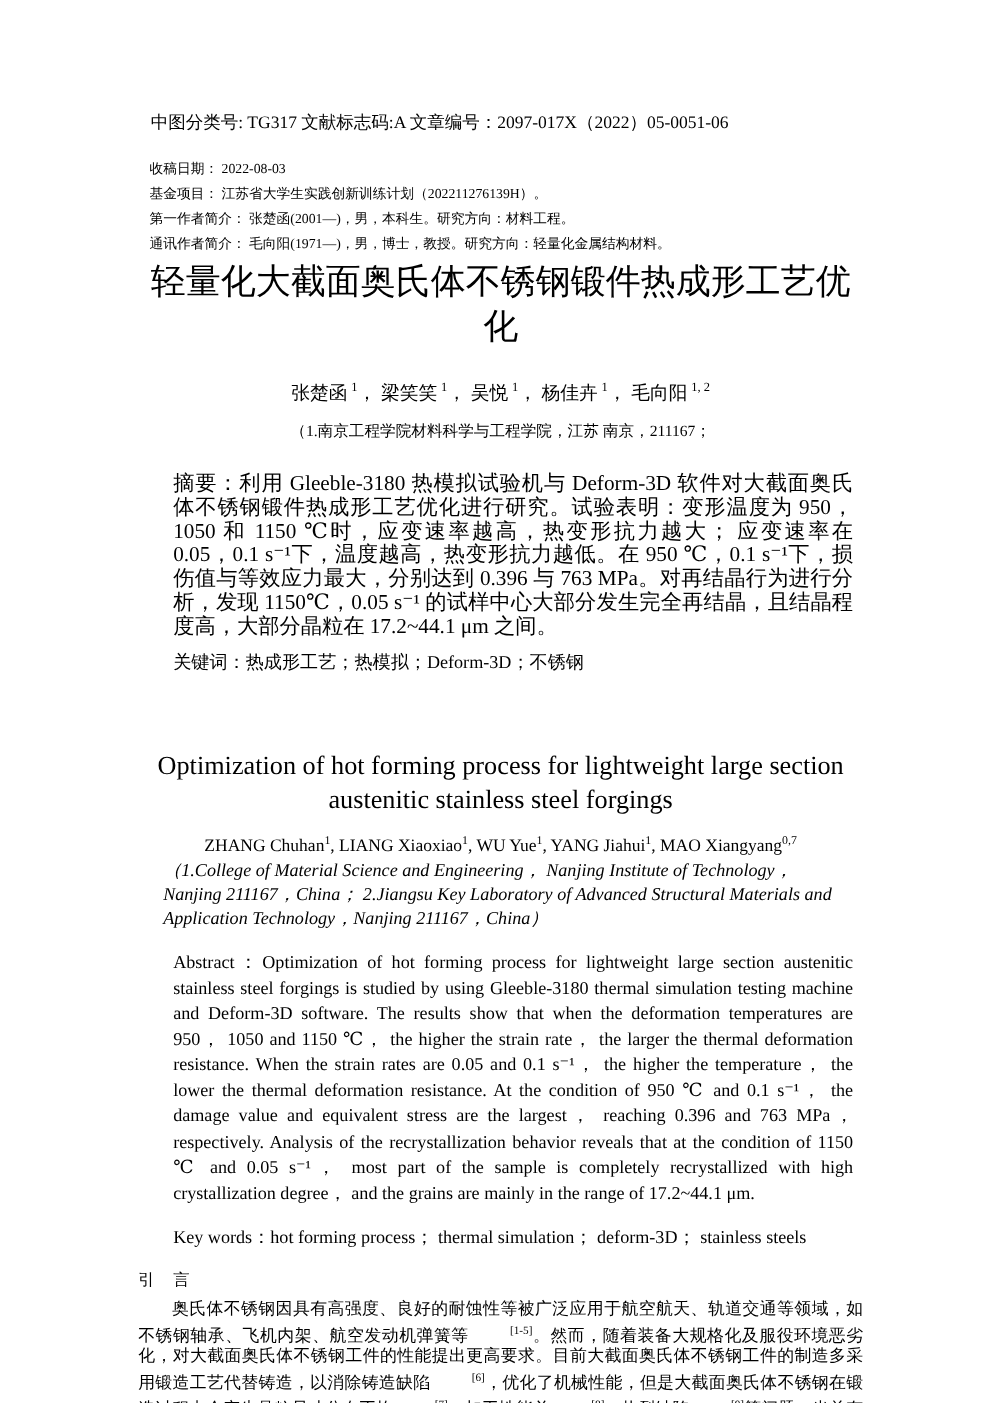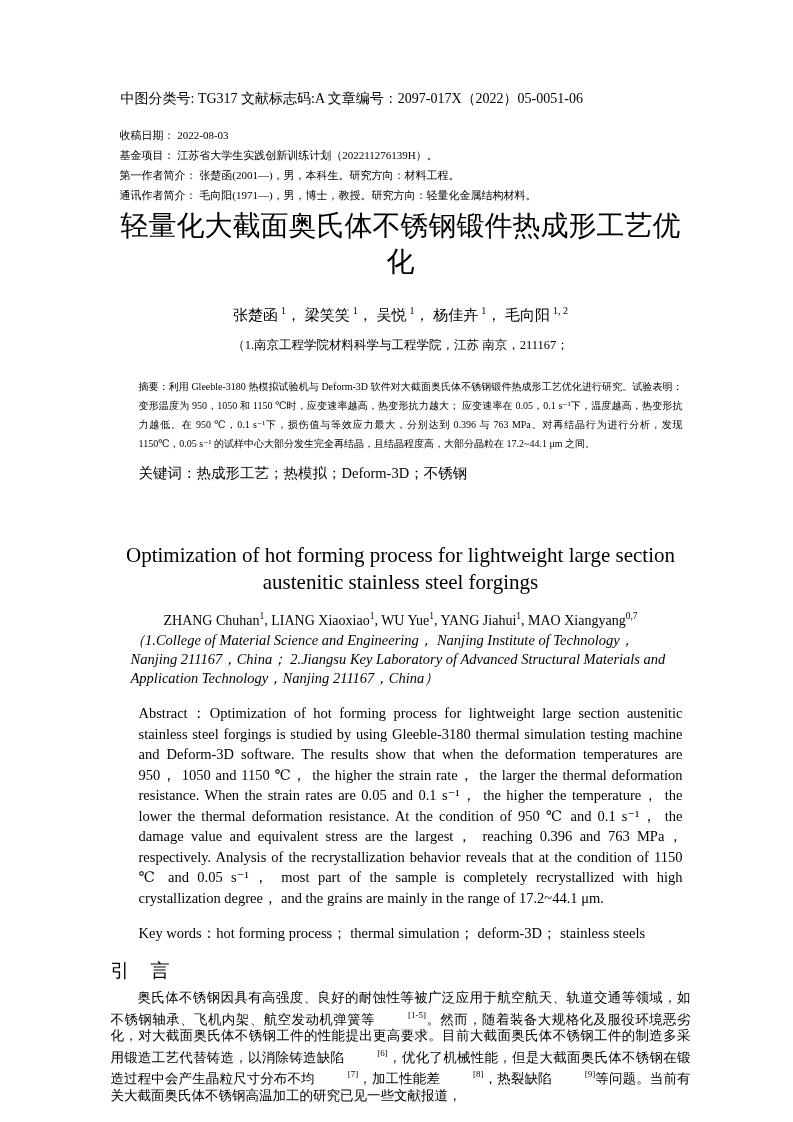--- a/index.html
+++ b/index.html
@@ -19,40 +19,40 @@
   }
   .meta-notes { font-size: 11px; line-height: 20px; margin-left: 9px; }
   .cn-title {
     font-size: 28px; font-weight: normal; text-align: center;
     line-height: 36px; margin-top: 3px;
   }
   .cn-authors { text-align: center; font-size: 15px; line-height: 20px; margin-top: 21px; }
   .cn-authors sup { font-size: 10px; margin-left: 3px; }
   .cn-affil { text-align: center; font-size: 12.5px; line-height: 16.5px; margin-top: 12px; }
   .cn-abstract {
-    font-size: 10px; line-height: 19px; text-align: justify;
+    font-size: 17px; line-height: 19px; text-align: justify;
     margin: 23px 8px 0 28px;
   }
   .cn-keywords { font-size: 14.5px; line-height: 19px; margin: 11px 8px 0 28px; }
   .en-title {
     font-size: 21px; font-weight: normal; text-align: center;
     line-height: 27px; margin-top: 59px;
   }
   .en-authors { text-align: center; font-size: 14px; line-height: 18px; margin-top: 12px; }
   .en-authors sup { font-size: 9.5px; }
   .en-affil {
     text-align: left; font-style: italic; font-size: 14.5px;
     line-height: 19px; margin: 1px 20px 0 20px;
   }
   .en-abstract {
     font-size: 14.5px; line-height: 20.5px; text-align: justify;
     margin: 15px 8px 0 28px;
   }
   .en-keywords { font-size: 14.5px; line-height: 19px; margin: 16px 8px 0 28px; }
-  .intro-heading { font-size: 19px; font-weight: normal; margin-top: 15px; letter-spacing: 1px; }
+  .intro-heading { font-size: 13px; font-weight: normal; margin-top: 15px; letter-spacing: 1px; }
   .intro-body {
     font-size: 13.5px; line-height: 17.4px; text-align: justify;
     text-indent: 2em; margin-top: 5px;
   }
   .intro-body sup, .ref-sup { font-size: 9px; padding-left: 33px; }
 </style>
 </head>
 <body>
 
 <div class="page">

